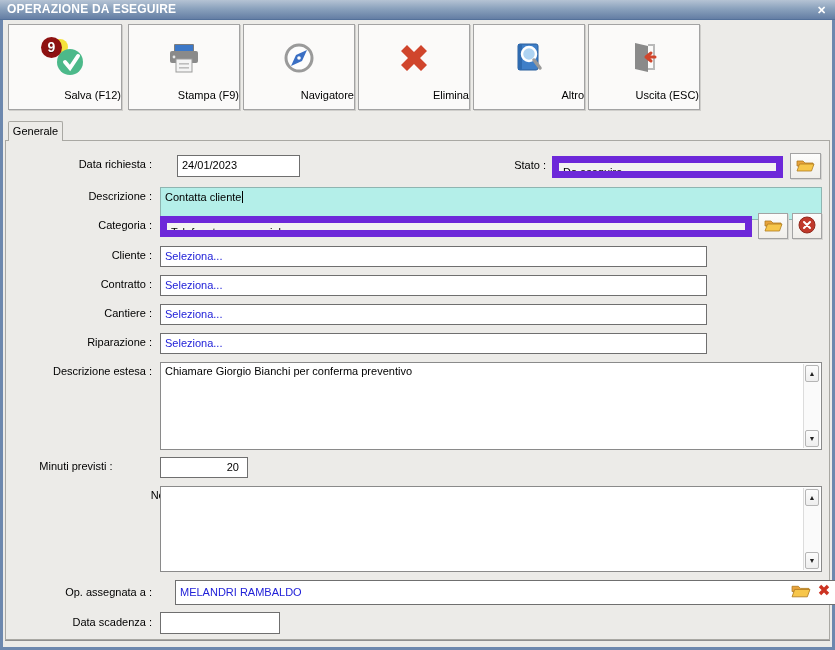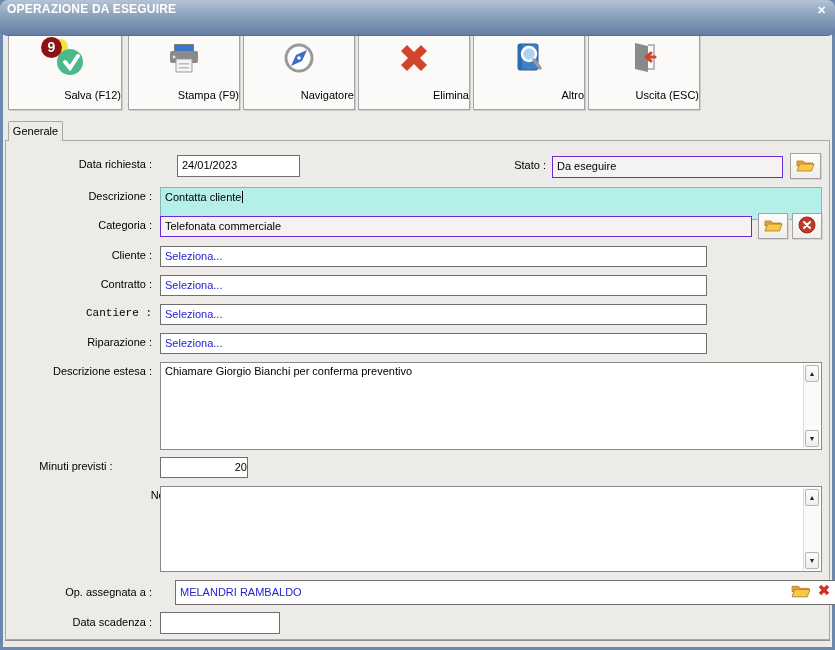--- a/index.html
+++ b/index.html
@@ -8,25 +8,24 @@
 
   .win {
     position:relative; width:835px; height:650px;
     background:#ecebe8;
     box-shadow: inset 0 0 0 3px #6d88ae;
     overflow:hidden;
   }
 
   
   .titlebar {
-    position:absolute; top:0; left:0; right:0; height:36px;
+    position:absolute; top:0; left:0; right:0; height:20px;
     background:linear-gradient(#b5c3d4 0%, #8ba2bd 45%, #647ea4 100%);
     border-bottom:1px solid #54719a;
     z-index:5;
-    border-radius:8px;
   }
   .title-text {
     position:absolute; left:7px; top:2px;
     font-size:12px; font-weight:bold; color:#fff; letter-spacing:.2px;
   }
   .close-btn {
     position:absolute; right:6px; top:3px; width:15px; height:14px;
     color:#fff; font-size:11px; font-weight:bold; text-align:center; line-height:14px;
     cursor:default;
   }
@@ -66,24 +65,24 @@
   .flabel {
     position:absolute; left:0; width:152px; text-align:right;
     font-size:11px; color:#000;
   }
   .field {
     position:absolute; background:#fff;
     border:1px solid #6f6f6f;
     font-size:11px; color:#000;
     padding:3px 4px; overflow:hidden; white-space:nowrap;
   }
-  .readonly { background:#f4f3f1; border:1px solid #6d28d9; }
+  .readonly { background:#f4f3f1; border:7px solid #6d28d9; }
   .cyan { background:#b4efe9; border:1px solid #8fb5b1; }
   .blue-text { color:#2121d8; }
-  .num { text-align:right; padding-right:0; }
+  .num { text-align:right; padding-right:8px; }
   .caret { display:inline-block; width:1px; height:12px; background:#000;
            vertical-align:text-bottom; margin-left:1px; }
 
   .mini-btn {
     position:absolute; width:31px; height:26px;
     background:linear-gradient(#fdfdfc,#f0eeea);
     border:1px solid #a3a3a3; box-shadow:1px 1px 0 #d6d5d2;
     display:flex; align-items:center; justify-content:center;
     padding:0;
   }
@@ -227,21 +226,21 @@
       </svg>
     </span>
   </button>
 
   <div class="flabel" style="top:249px;">Cliente :</div>
   <div class="field blue-text" style="left:160px;top:246px;width:547px;height:21px;">Seleziona...</div>
 
   <div class="flabel" style="top:278px;">Contratto :</div>
   <div class="field blue-text" style="left:160px;top:275px;width:547px;height:21px;">Seleziona...</div>
 
-  <div class="flabel" style="top:307px;font-family:Liberation Mono, monospace;">Cantiere :</div>
+  <div class="flabel" style="top:307px;">Cantiere :</div>
   <div class="field blue-text" style="left:160px;top:304px;width:547px;height:21px;">Seleziona...</div>
 
   <div class="flabel" style="top:336px;">Riparazione :</div>
   <div class="field blue-text" style="left:160px;top:333px;width:547px;height:21px;">Seleziona...</div>
 
   <div class="flabel" style="top:365px;">Descrizione estesa :</div>
   <div class="textarea" style="left:160px;top:362px;width:662px;height:88px;">
     <span>Chiamare Giorgio Bianchi per conferma preventivo</span>
     <div class="vscroll">
       <div class="sb-btn up">▲</div>

